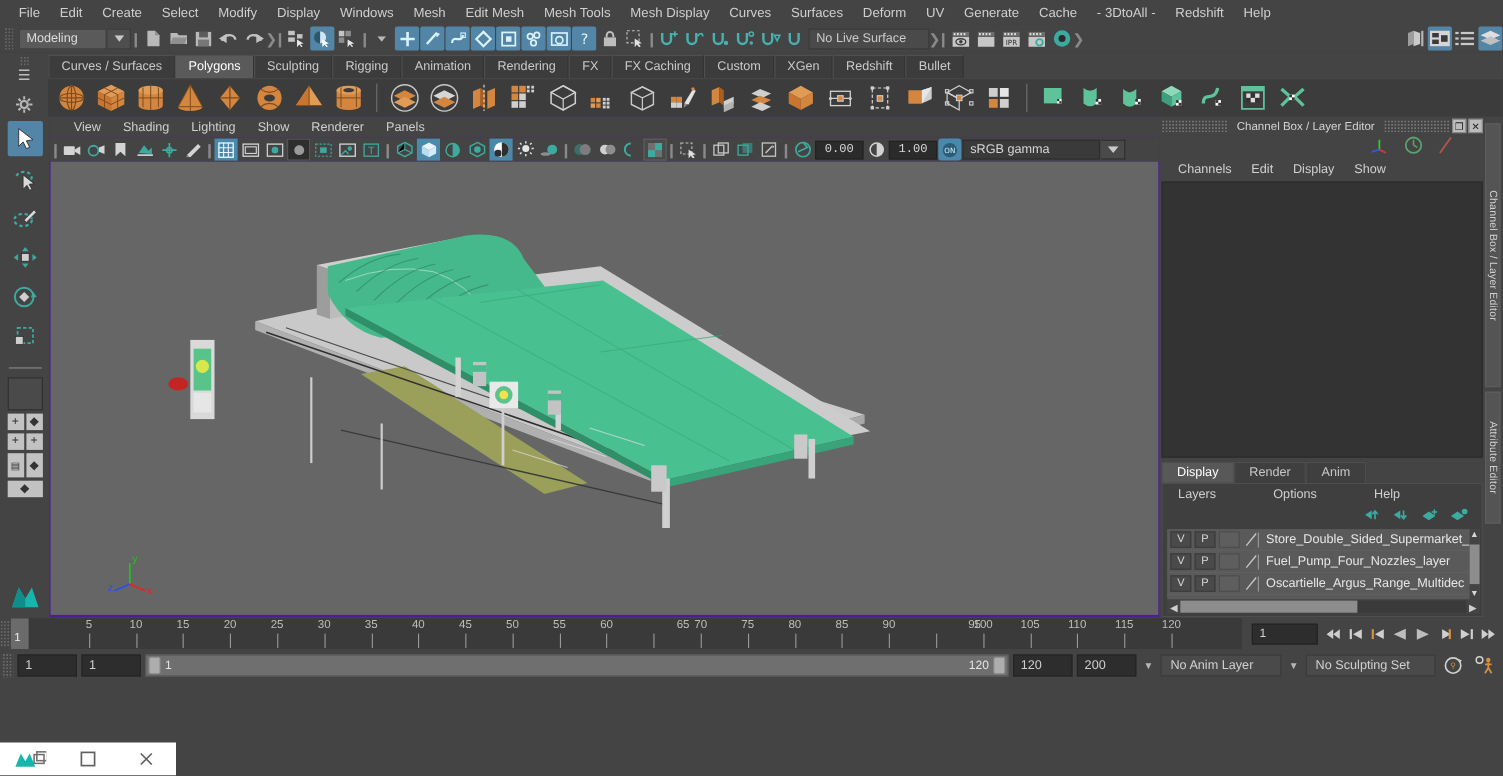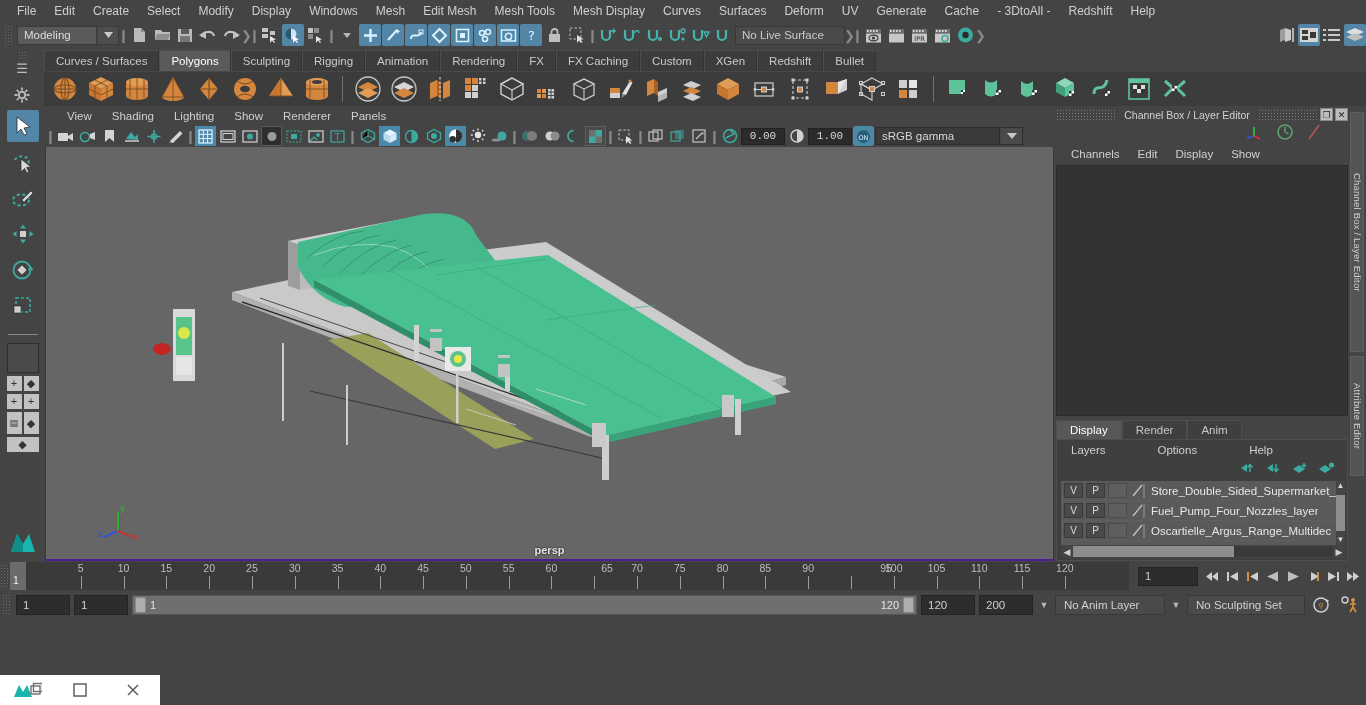--- a/index.html
+++ b/index.html
@@ -1104,21 +1104,20 @@
         <div class="axisgiz">
           <svg width="46" height="46">
             <line x1="20" y1="30" x2="20" y2="11" stroke="#1fc21f" stroke-width="1.6"></line>
             <line x1="20" y1="30" x2="6" y2="36" stroke="#2b4ff0" stroke-width="1.6"></line>
             <line x1="20" y1="30" x2="34" y2="36" stroke="#e22626" stroke-width="1.6"></line>
             <text x="22" y="10" font-size="9" fill="#1fc21f" font-family="DejaVu Sans">y</text>
             <text x="0" y="36" font-size="9" fill="#2b4ff0" font-family="DejaVu Sans">z</text>
             <text x="35" y="39" font-size="9" fill="#e22626" font-family="DejaVu Sans">x</text>
           </svg>
         </div>
-        <div class="camlabel">persp</div>
       </div>
     </div>
 
     <div class="rightcol">
       <div class="cbtitle">
         <div class="dotfill"></div>
         <div class="txt">Channel Box / Layer Editor</div>
         <div class="dotfill"></div>
         <div class="winbtn">❐</div>
         <div class="winbtn">✕</div>
@@ -1278,21 +1277,21 @@
           <div class="ticklbl" style="left: 370.295px;">40</div>
           <div class="tick" style="left: 413.082px;"></div>
           <div class="ticklbl" style="left: 413.082px;">45</div>
           <div class="tick" style="left: 455.869px;"></div>
           <div class="ticklbl" style="left: 455.869px;">50</div>
           <div class="tick" style="left: 498.656px;"></div>
           <div class="ticklbl" style="left: 498.656px;">55</div>
           <div class="tick" style="left: 541.443px;"></div>
           <div class="ticklbl" style="left: 541.443px;">60</div>
           <div class="tick" style="left: 584.23px;"></div>
-          <div class="ticklbl" style="left: 597px;">65</div>
+          <div class="ticklbl" style="left: 611px;">65</div>
           <div class="tick" style="left: 627.016px;"></div>
           <div class="ticklbl" style="left: 627.016px;">70</div>
           <div class="tick" style="left: 669.803px;"></div>
           <div class="ticklbl" style="left: 669.803px;">75</div>
           <div class="tick" style="left: 712.59px;"></div>
           <div class="ticklbl" style="left: 712.59px;">80</div>
           <div class="tick" style="left: 755.377px;"></div>
           <div class="ticklbl" style="left: 755.377px;">85</div>
           <div class="tick" style="left: 798.164px;"></div>
           <div class="ticklbl" style="left: 798.164px;">90</div>

